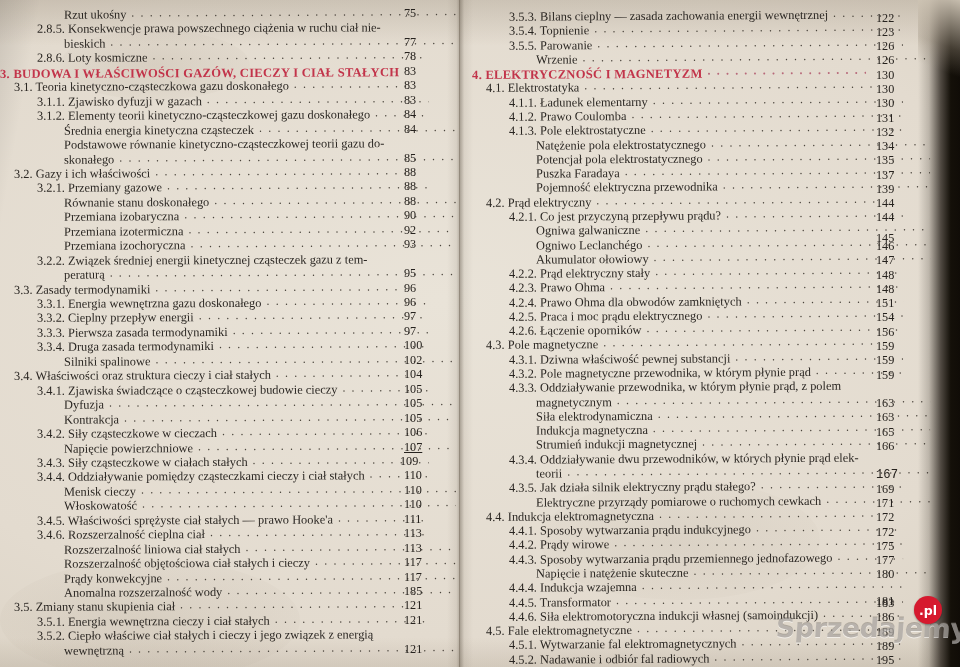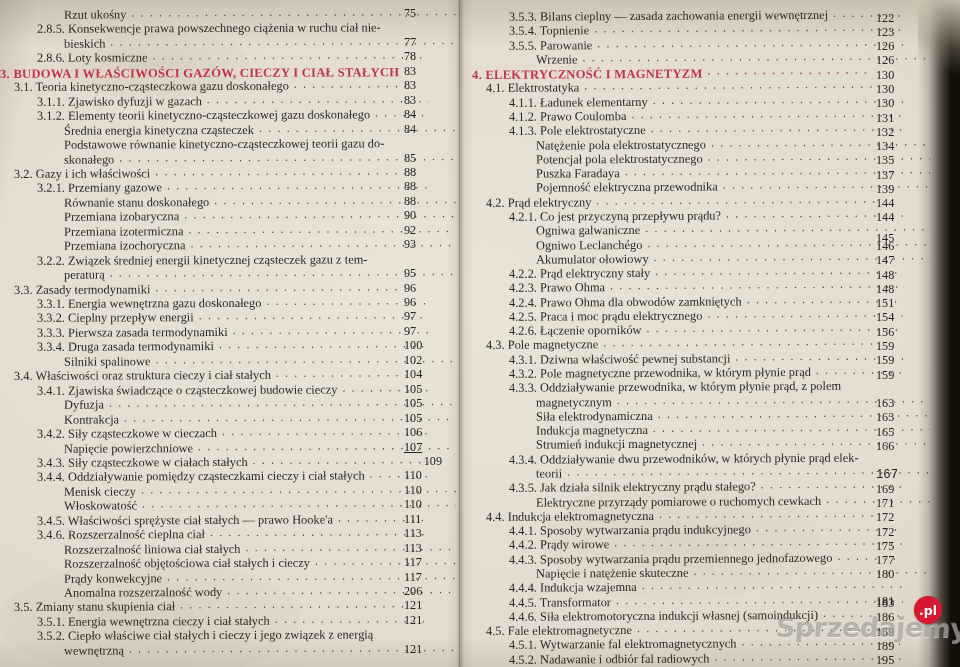--- a/index.html
+++ b/index.html
@@ -310,21 +310,21 @@
       <div class="pagenum" style="left: 404px; top: 426px;">106</div>
       <div class="entry lv3" style="position: absolute; left: 0px; top: 440.5px; width: 396px; transform: rotate(-0.25deg); transform-origin: 0px 0px;">
         <span class="lbl">Napięcie powierzchniowe</span>
         <span class="leader"></span>
       </div>
       <div class="pagenum" style="left: 404px; top: 440.5px; text-decoration: underline;">107</div>
       <div class="entry lv2" style="position: absolute; left: 0px; top: 454.9px; width: 396px; transform: rotate(-0.25deg); transform-origin: 0px 0px;">
         <span class="lbl">3.4.3. Siły cząsteczkowe w ciałach stałych</span>
         <span class="leader"></span>
       </div>
-      <div class="pagenum" style="left: 412px; top: 454.9px; text-align: right;">109</div>
+      <div class="pagenum" style="left: 400px; top: 454.9px;">109</div>
       <div class="entry lv2" style="position: absolute; left: 0px; top: 469.4px; width: 396px; transform: rotate(-0.25deg); transform-origin: 0px 0px;">
         <span class="lbl">3.4.4. Oddziaływanie pomiędzy cząsteczkami cieczy i ciał stałych</span>
         <span class="leader"></span>
       </div>
       <div class="pagenum" style="left: 404px; top: 469.4px;">110</div>
       <div class="entry lv3" style="position: absolute; left: 0px; top: 483.8px; width: 396px; transform: rotate(-0.25deg); transform-origin: 0px 0px;">
         <span class="lbl">Menisk cieczy</span>
         <span class="leader"></span>
       </div>
       <div class="pagenum" style="left: 404px; top: 483.8px;">110</div>
@@ -355,21 +355,21 @@
       <div class="pagenum" style="left: 404px; top: 556.1px;">117</div>
       <div class="entry lv3" style="position: absolute; left: 0px; top: 570.5px; width: 396px; transform: rotate(-0.25deg); transform-origin: 0px 0px;">
         <span class="lbl">Prądy konwekcyjne</span>
         <span class="leader"></span>
       </div>
       <div class="pagenum" style="left: 404px; top: 570.5px;">117</div>
       <div class="entry lv3" style="position: absolute; left: 0px; top: 585px; width: 396px; transform: rotate(-0.25deg); transform-origin: 0px 0px;">
         <span class="lbl">Anomalna rozszerzalność wody</span>
         <span class="leader"></span>
       </div>
-      <div class="pagenum" style="left: 404px; top: 585px;">206</div>
+      <div class="pagenum" style="left: 404px; top: 585px;">185</div>
       <div class="entry lv1" style="position: absolute; left: 0px; top: 599.4px; width: 396px; transform: rotate(-0.25deg); transform-origin: 0px 0px;">
         <span class="lbl">3.5. Zmiany stanu skupienia ciał</span>
         <span class="leader"></span>
       </div>
       <div class="pagenum" style="left: 404px; top: 599.4px;">121</div>
       <div class="entry lv2" style="position: absolute; left: 0px; top: 613.9px; width: 396px; transform: rotate(-0.25deg); transform-origin: 0px 0px;">
         <span class="lbl">3.5.1. Energia wewnętrzna cieczy i ciał stałych</span>
         <span class="leader"></span>
       </div>
       <div class="pagenum" style="left: 404px; top: 613.9px;">121</div>

